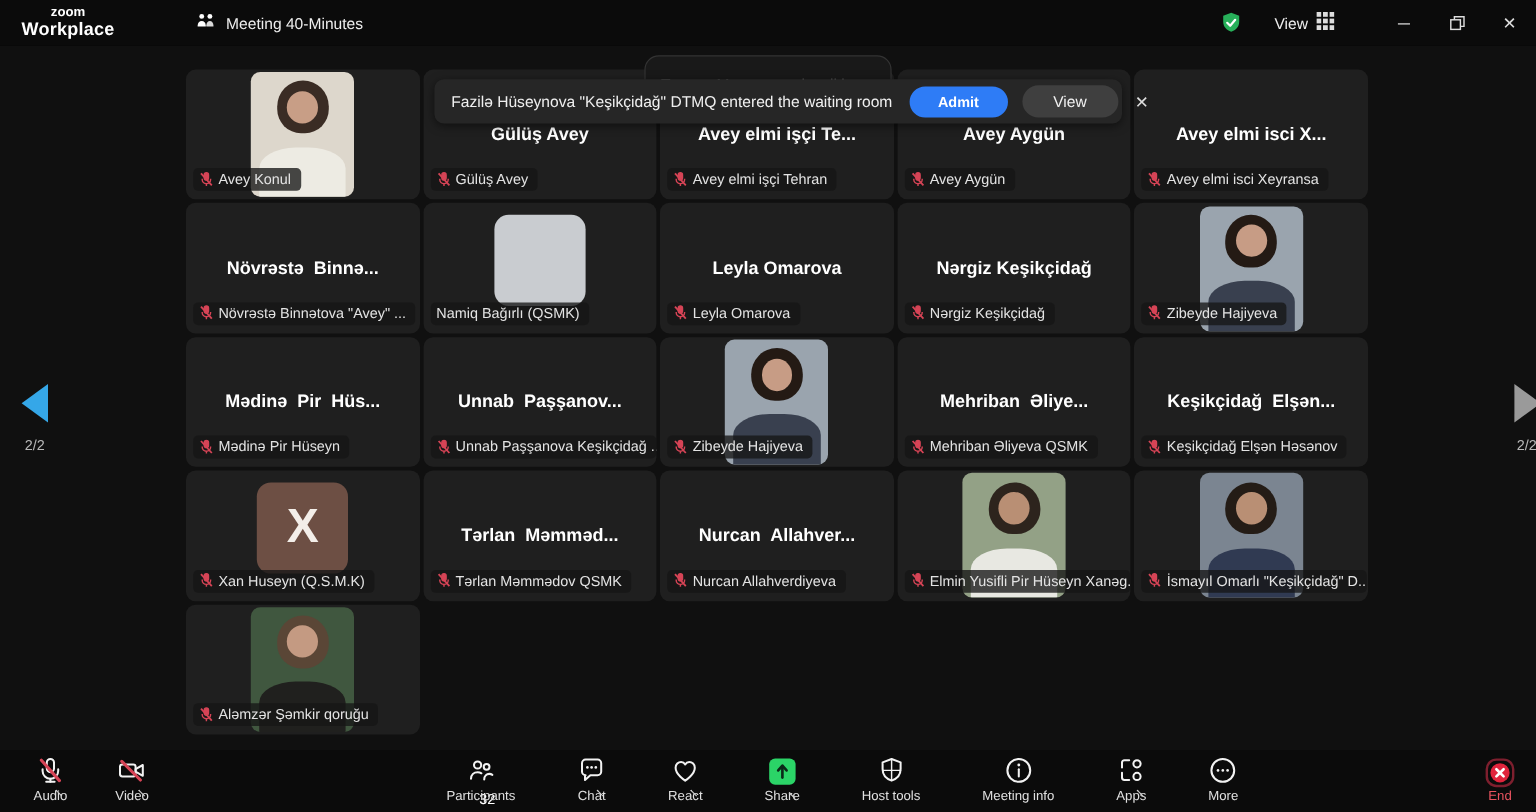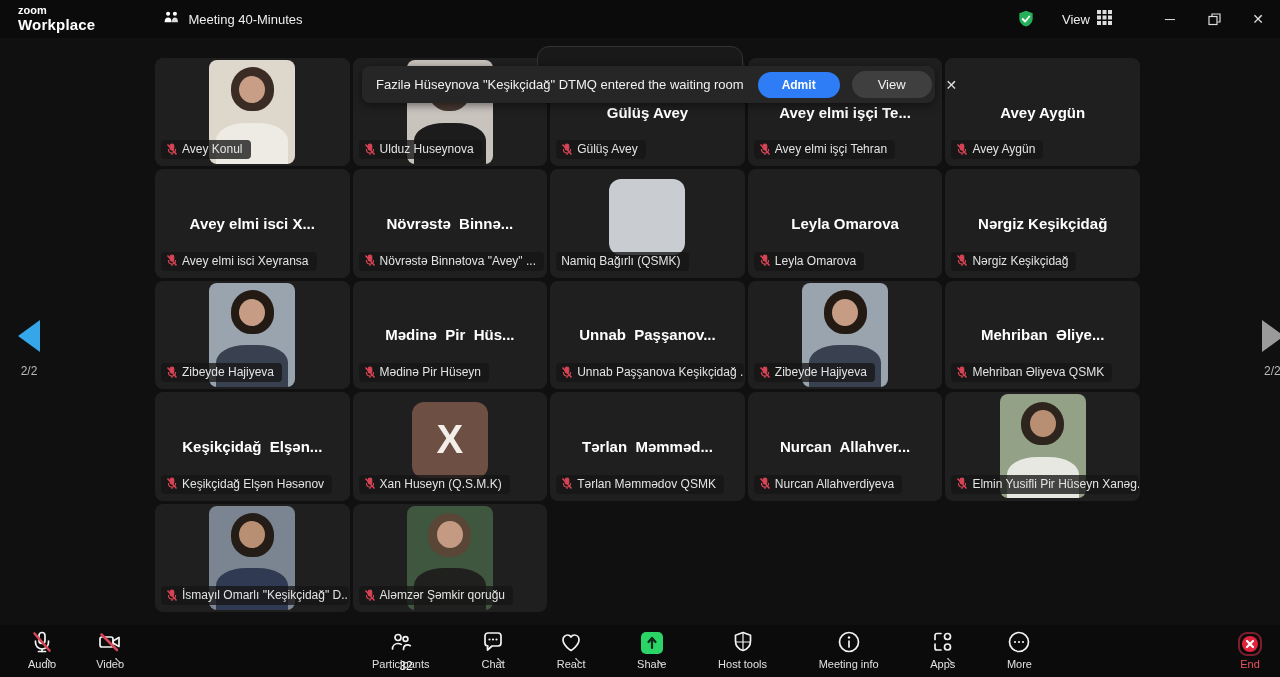--- a/index.html
+++ b/index.html
@@ -1,17 +1,17 @@
 <!DOCTYPE html>
 <html><head>
 <meta charset="utf-8">
 <style>
   * { margin:0; padding:0; box-sizing:border-box; }
   html,body { width:1280px; height:677px; overflow:hidden; background:#000; font-family:"Liberation Sans", sans-serif; }
-  .titlebar { position:absolute; top:0; left:0; width:1280px; height:38px; background:#0b0b0b; display:flex; align-items:center; color:#fff; }
+  .titlebar { position:absolute; top:0; left:0; width:1280px; height:38px; background:#0b0b0b; display:flex; align-items:center; color:#fff;text-align:center; }
   .logo { margin-left:18px; line-height:1.05; cursor:default; }
   .logo .l1 { font-size:11px; font-weight:bold; display:block; }
   .logo .l2 { font-size:15px; font-weight:bold; display:block; letter-spacing:.2px; }
   .meeting-tab { display:flex; align-items:center; gap:8px; margin-left:58px; font-size:13px; color:#eee; padding:6px 10px; border-radius:6px; }
   .tb-right { position:absolute; right:0; top:0; height:38px; display:flex; align-items:center; gap:0; }
   .shield-wrap { margin-right:26px; display:flex; align-items:center; }
   .view-wrap { display:flex; align-items:center; gap:7px; font-size:13px; color:#eee; margin-right:36px; }
   .winbtn { width:44px; height:38px; display:flex; align-items:center; justify-content:center; color:#ddd; font-size:14px; }
   .main { position:absolute; top:38px; left:0; width:1280px; height:587px; background:#101010; }
   .grid { position:absolute; left:155px; top:20px; width:985px; height:554px; display:grid; grid-template-columns:repeat(5,1fr); grid-template-rows:repeat(5,1fr); gap:3px; }
@@ -126,40 +126,20 @@
                 <path d="M5 12v1a7 7 0 0 0 14 0v-1"></path>
                 <line x1="12" y1="20" x2="12" y2="24"></line>
               </g>
               <line x1="3" y1="3" x2="21" y2="23" stroke="#d64456" stroke-width="3"></line>
             </svg>
           </span>
           <span>Avey Konul</span>
         </div>
       </div>
       <div class="tile">
-        <div class="vid" style="background: rgb(201, 195, 190);">
-          <div class="v-hair" style="background:#473831"></div>
-          <div class="v-face" style="background:#c49c85"></div>
-          <div class="v-top" style="background:#1c1c1c"></div>
-        </div>
-        <div class="label-pill">
-          <span style="display: flex;">
-            <svg width="12" height="13" viewBox="0 0 24 26">
-              <g stroke="#d64456" stroke-width="2.4" fill="none">
-                <rect x="8.5" y="2" width="7" height="12" rx="3.5" fill="#d64456"></rect>
-                <path d="M5 12v1a7 7 0 0 0 14 0v-1"></path>
-                <line x1="12" y1="20" x2="12" y2="24"></line>
-              </g>
-              <line x1="3" y1="3" x2="21" y2="23" stroke="#d64456" stroke-width="3"></line>
-            </svg>
-          </span>
-          <span>Ulduz Huseynova</span>
-        </div>
-      </div>
-      <div class="tile">
         <div class="center-name">Gülüş Avey</div>
         <div class="label-pill">
           <span style="display: flex;">
             <svg width="12" height="13" viewBox="0 0 24 26">
               <g stroke="#d64456" stroke-width="2.4" fill="none">
                 <rect x="8.5" y="2" width="7" height="12" rx="3.5" fill="#d64456"></rect>
                 <path d="M5 12v1a7 7 0 0 0 14 0v-1"></path>
                 <line x1="12" y1="20" x2="12" y2="24"></line>
               </g>
               <line x1="3" y1="3" x2="21" y2="23" stroke="#d64456" stroke-width="3"></line>

